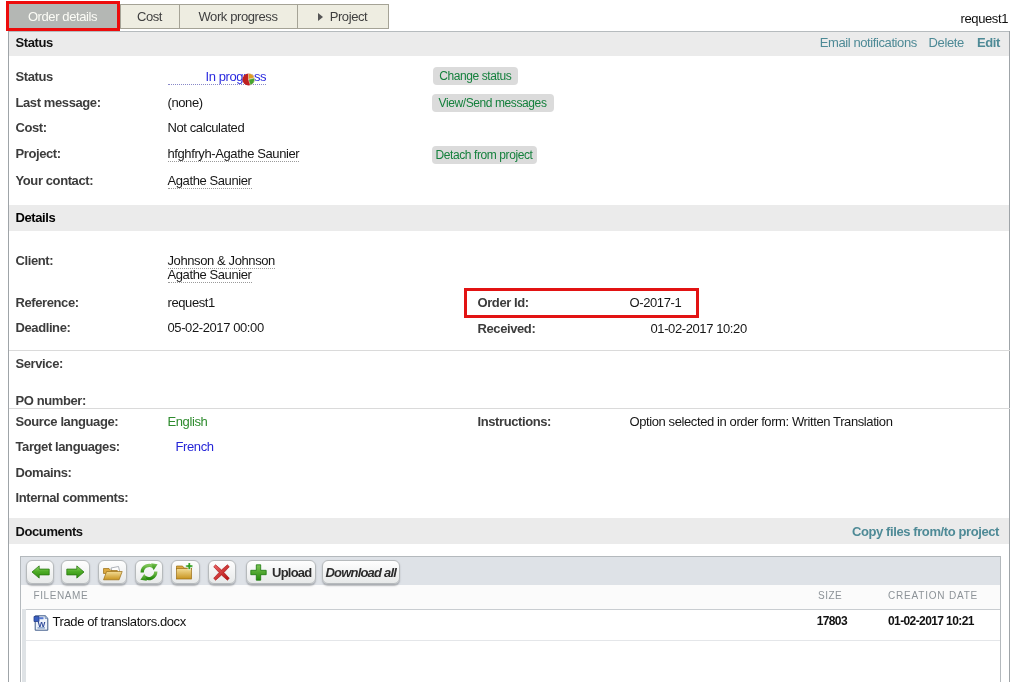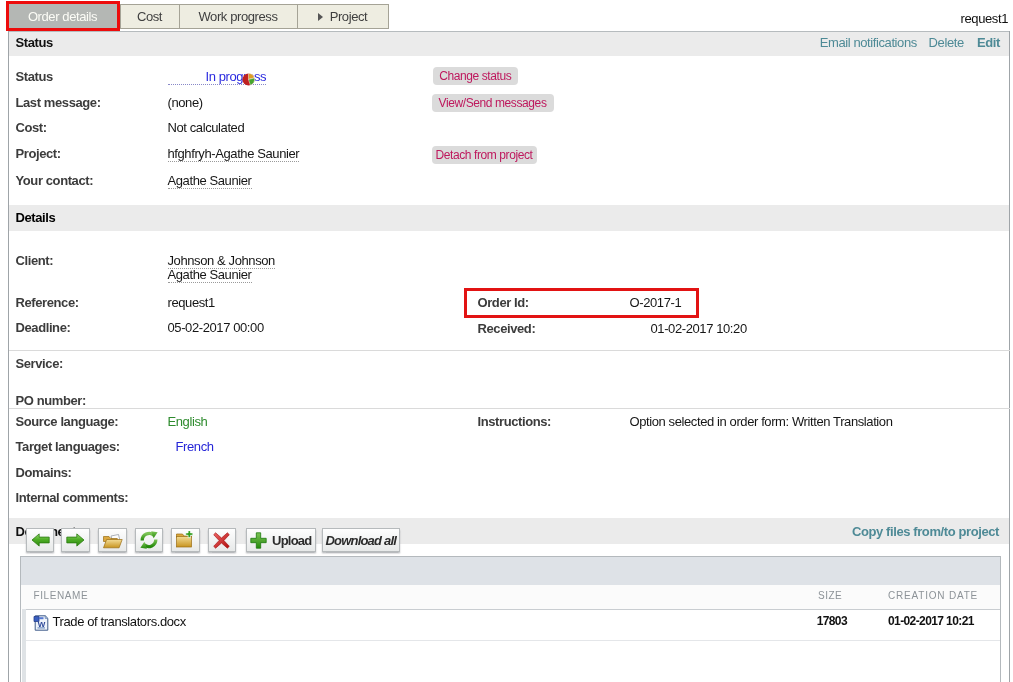--- a/index.html
+++ b/index.html
@@ -6,26 +6,26 @@
   body{width:1013px;height:682px;position:relative;background:#fff;
        font-family:"Liberation Sans",sans-serif;font-size:13px;letter-spacing:-0.4px;
        overflow:hidden;}
   .abs{position:absolute;line-height:15px;white-space:nowrap;}
   .lbl{position:absolute;line-height:15px;white-space:nowrap;font-weight:bold;color:#3c3c3c;}
   .val{position:absolute;line-height:15px;white-space:nowrap;color:#161616;}
   .bar{position:absolute;left:9px;width:1000px;background:#ebebeb;}
   .teal{color:#4e8a96;}
   .dot{border-bottom:1px dotted #9a9a9a;padding-bottom:0px;}
   .blue{color:#2b2bdf;padding-left:38px;}
-  .btn{position:absolute;background:#dbdbdb;border-radius:4px;color:#be185d;
+  .btn{position:absolute;background:#dbdbdb;border-radius:4px;color:#15803d;
        font-size:12px;letter-spacing:-0.4px;display:flex;align-items:center;justify-content:center;box-sizing:border-box;}
   .tab{position:absolute;top:4px;height:25px;box-sizing:border-box;border:1px solid #a5a396;
        background:#eeede1;color:#3f3f3f;display:flex;align-items:center;justify-content:center;}
-  .tbtn{position:absolute;top:528px;height:24px;box-sizing:border-box;border:1px solid #b6babc;
-        border-radius:0;background:linear-gradient(#fefefe,#e7e9e9);
+  .tbtn{position:absolute;top:560px;height:24px;box-sizing:border-box;border:1px solid #b6babc;
+        border-radius:6px;background:linear-gradient(#fefefe,#e7e9e9);
         box-shadow:0 1.5px 1.5px rgba(125,130,135,.55);display:flex;align-items:center;justify-content:center;}
   .sep{position:absolute;left:8.5px;width:1001px;height:1px;background:#dadada;}
 </style>
 </head>
 <body>
 
 <div class="tab" style="left:119.5px;width:60px;">Cost</div>
 <div class="tab" style="left:178.5px;width:119px;">Work progress</div>
 <div class="tab" style="left:296.5px;width:92px;">
   <span style="width:0;height:0;border-left:5px solid #555;border-top:4.5px solid transparent;border-bottom:4.5px solid transparent;margin-right:7px;"></span>Project</div>

